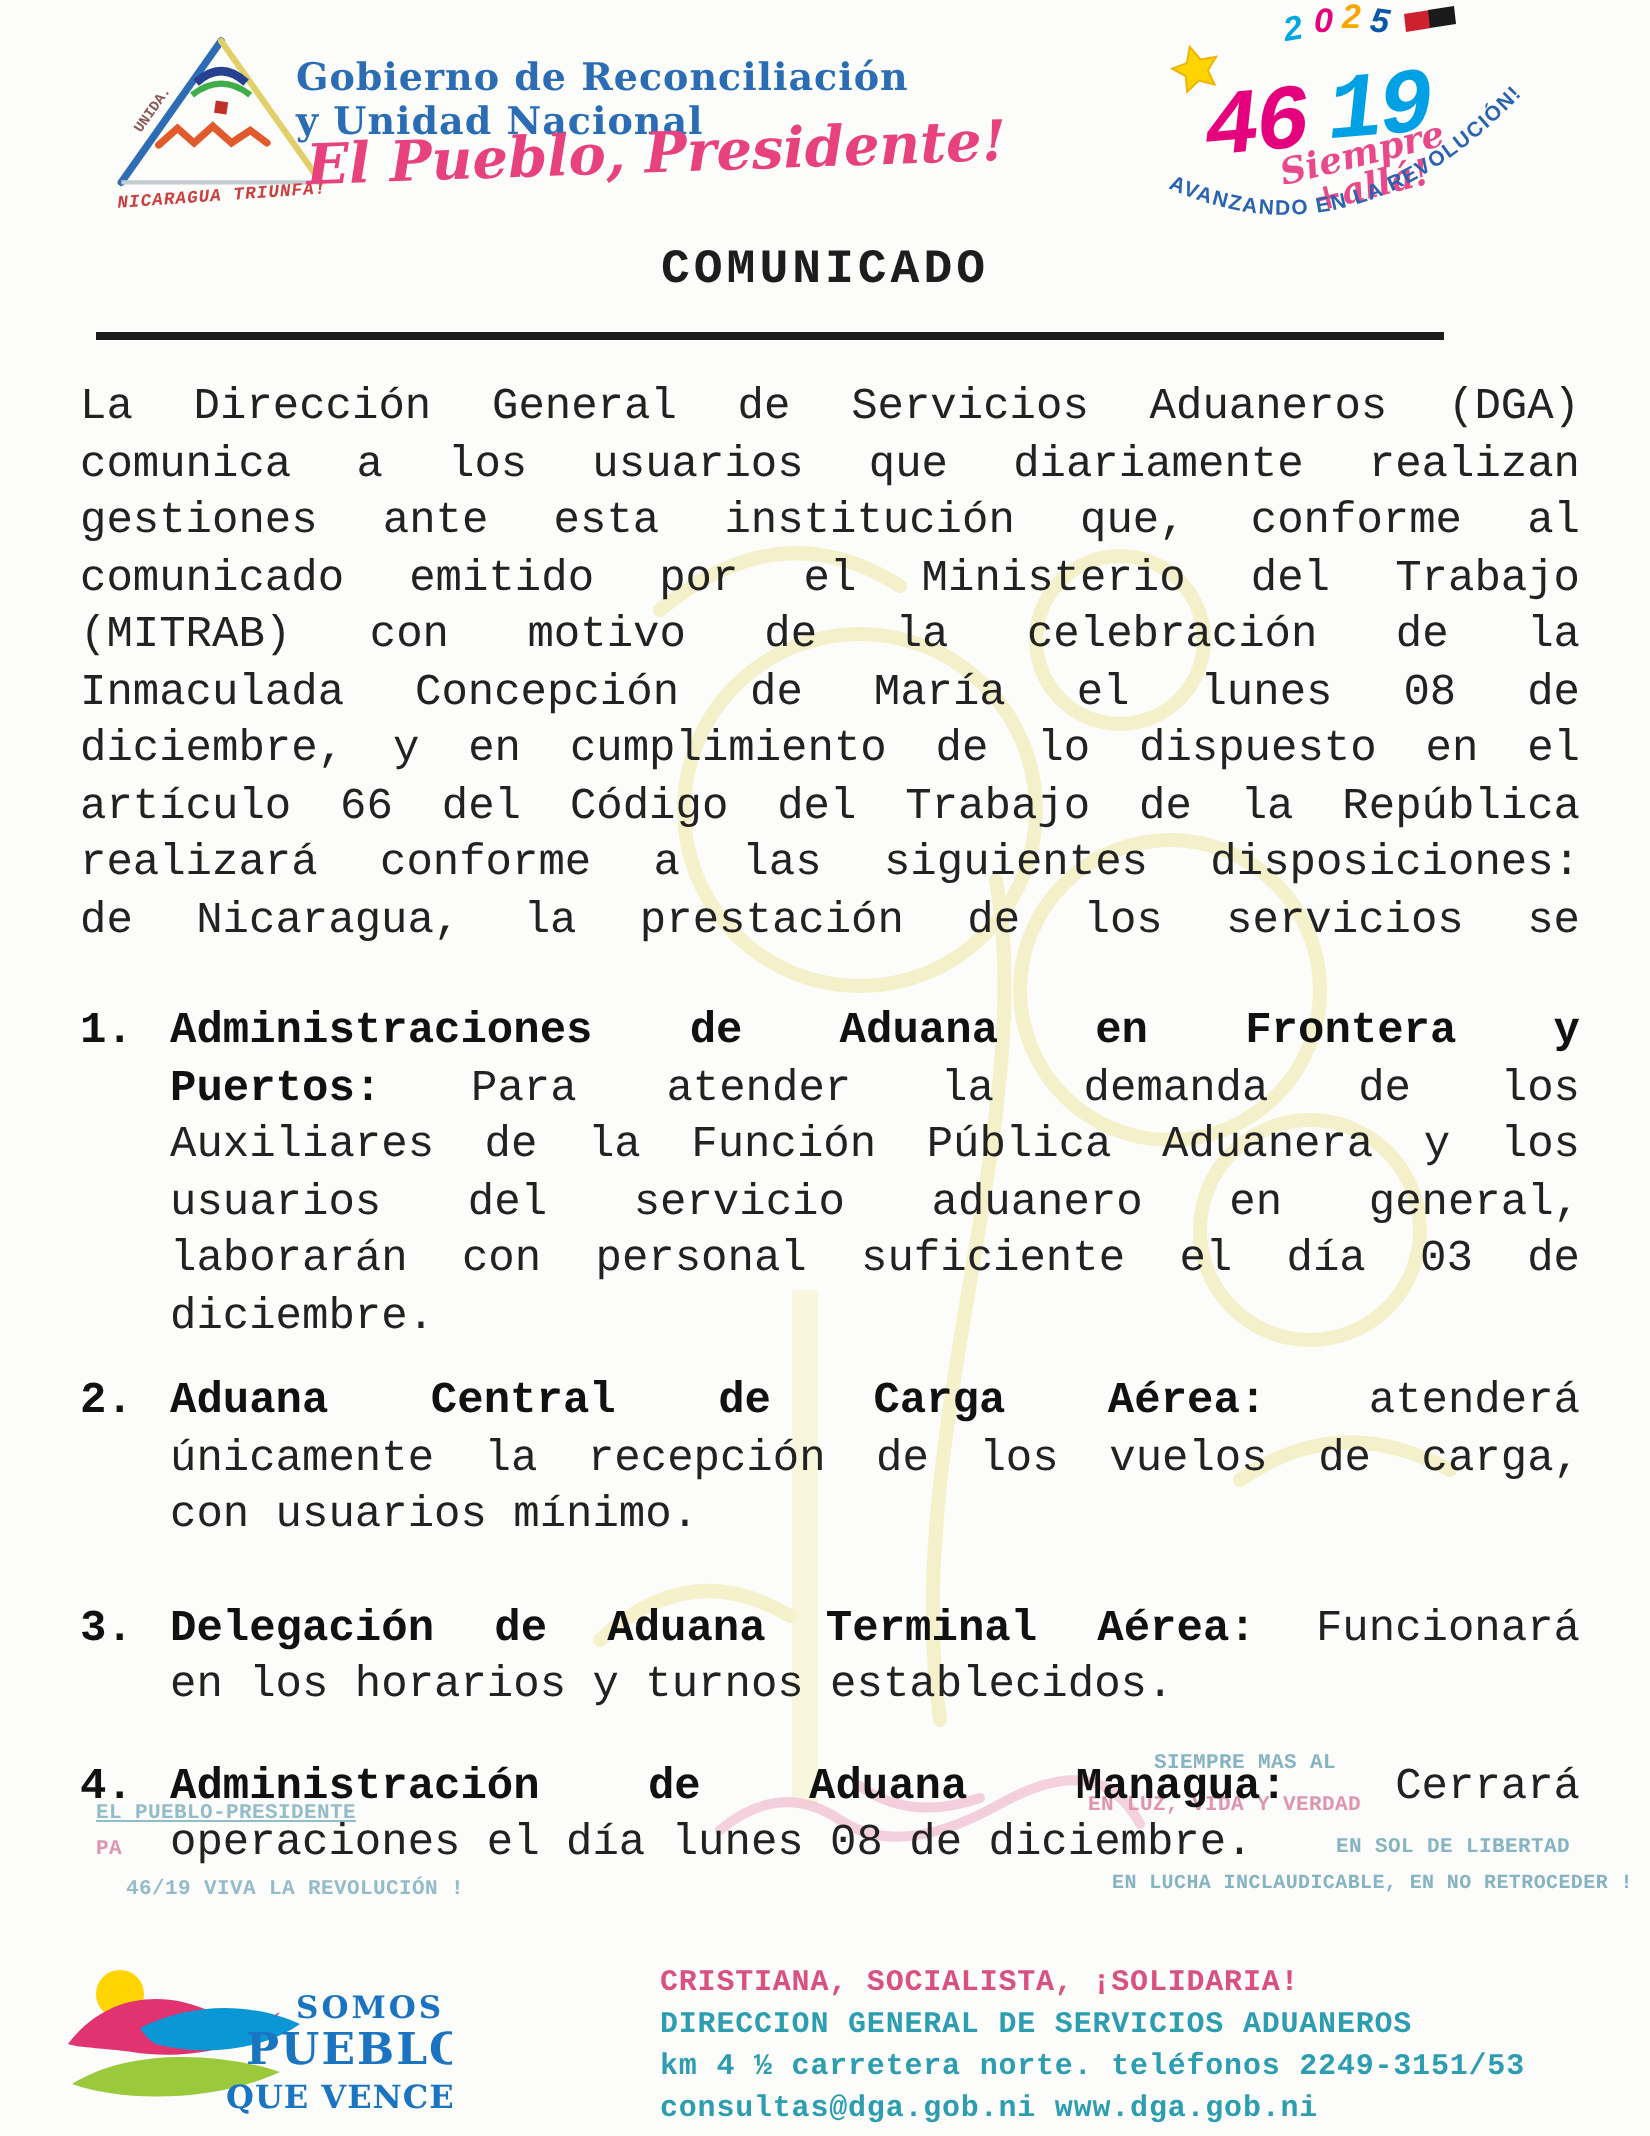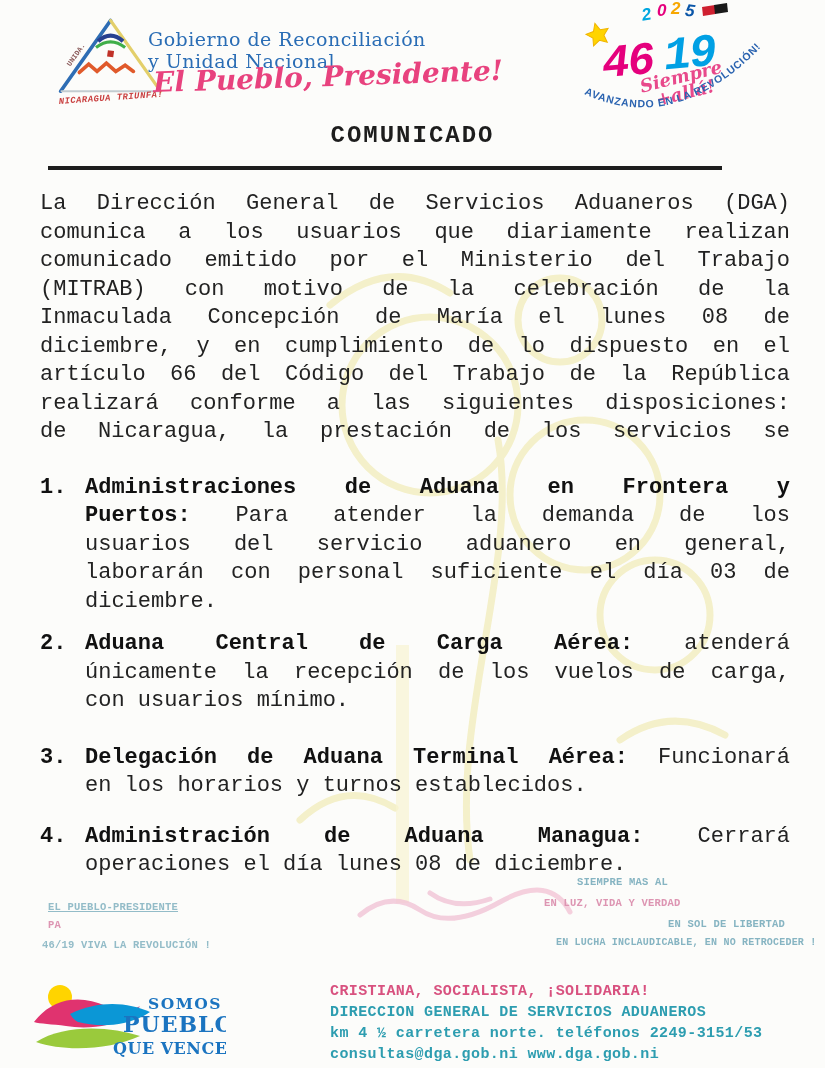--- a/index.html
+++ b/index.html
@@ -3,21 +3,21 @@
 <meta charset="utf-8">
 <style>
   html,body{margin:0;padding:0;}
   body{
     width:825px;height:1068px;background:#fcfcfa;position:relative;overflow:hidden;
     font-family:"Liberation Mono", monospace;color:#222;
   }
   .abs{position:absolute;}
   
   .hdr-left-logo{left:44px;top:14px;width:130px;height:92px;z-index:2;}
-  .gov1{left:148px;top:28px;font-family:"DejaVu Serif", serif;font-weight:normal;
+  .gov1{left:148px;top:28px;font-family:"DejaVu Serif", serif;font-weight:bold;
         font-size:19px;line-height:22px;color:#2a6db5;letter-spacing:.5px;z-index:2;}
   .slogan{left:153px;top:60px;font-family:"DejaVu Serif", serif;font-style:italic;
         font-weight:bold;font-size:28px;color:#e8427e;transform:rotate(-2deg);z-index:2;}
   .hdr-right-logo{left:578px;top:2px;width:210px;height:112px;z-index:2;}
   
   .title{left:0;right:0;top:122px;text-align:center;font-size:24px;font-weight:bold;
         letter-spacing:2px;color:#1d1d1d;z-index:2;}
   .rule{left:48px;top:166px;width:674px;height:3.5px;background:#1d1d1d;z-index:2;}
   
   .doc-body{left:40px;top:190px;width:750px;font-size:22px;line-height:28.5px;z-index:2;}
@@ -100,43 +100,45 @@
   <text font-size="10.5" font-weight="bold" fill="#2a63b0" letter-spacing="0.8" font-family="Liberation Sans, sans-serif">
     <textPath href="#arcp">AVANZANDO EN LA REVOLUCIÓN!</textPath>
   </text>
 </svg>
 
 <div class="abs title">COMUNICADO</div>
 <div class="abs rule"></div>
 
 <div class="abs stamp st-teal2" style="left:48px;top:901px;text-decoration:underline;">EL PUEBLO-PRESIDENTE</div>
 <div class="abs stamp st-pink" style="left:48px;top:919px;">PA</div>
-<div class="abs stamp st-teal2" style="left:42px;top:939px;">46/19 VIVA LA REVOLUCIÓN !</div>
+<div class="abs stamp st-teal2" style="left:63px;top:939px;">46/19 VIVA LA REVOLUCIÓN !</div>
 <div class="abs stamp st-teal" style="left:577px;top:876px;">SIEMPRE MAS AL</div>
 <div class="abs stamp st-pink" style="left:544px;top:897px;">EN LUZ, VIDA Y VERDAD</div>
 <div class="abs stamp st-teal" style="left:668px;top:918px;">EN SOL DE LIBERTAD</div>
 <div class="abs stamp st-teal" style="left:556px;top:937px;font-size:10px;">EN LUCHA INCLAUDICABLE, EN NO RETROCEDER !</div>
 
 <div class="abs doc-body">
   <div class="para">
     <div class="line jf">La Dirección General de Servicios Aduaneros (DGA)</div>
     <div class="line jf">comunica a los usuarios que diariamente realizan</div>
+    <div class="line jf">gestiones ante esta institución que, conforme al</div>
     <div class="line jf">comunicado emitido por el Ministerio del Trabajo</div>
     <div class="line jf">(MITRAB) con motivo de la celebración de la</div>
     <div class="line jf">Inmaculada Concepción de María el lunes 08 de</div>
     <div class="line jf">diciembre, y en cumplimiento de lo dispuesto en el</div>
     <div class="line jf">artículo 66 del Código del Trabajo de la República</div>
     <div class="line jf">realizará conforme a las siguientes disposiciones:</div>
     <div class="line jf">de Nicaragua, la prestación de los servicios se</div>
   </div>
 
   <div class="item item1">
     <span class="num">1.</span>
     <div class="line jf b">Administraciones de Aduana en Frontera y</div>
     <div class="line jf"><b>Puertos:</b><span> Para atender la demanda de los</span></div>
+    <div class="line jf">Auxiliares de la Función Pública Aduanera y los</div>
     <div class="line jf">usuarios del servicio aduanero en general,</div>
     <div class="line jf">laborarán con personal suficiente el día 03 de</div>
     <div class="line">diciembre.</div>
   </div>
 
   <div class="item item2">
     <span class="num">2.</span>
     <div class="line jf"><b>Aduana Central de Carga Aérea:</b><span> atenderá</span></div>
     <div class="line jf">únicamente la recepción de los vuelos de carga,</div>
     <div class="line">con usuarios mínimo.</div>

